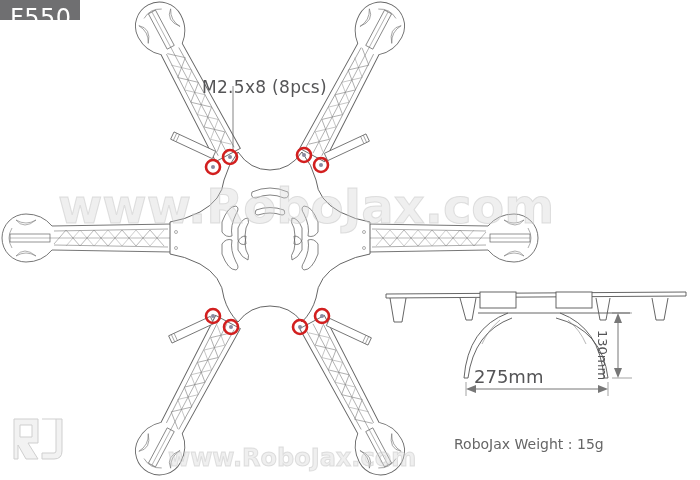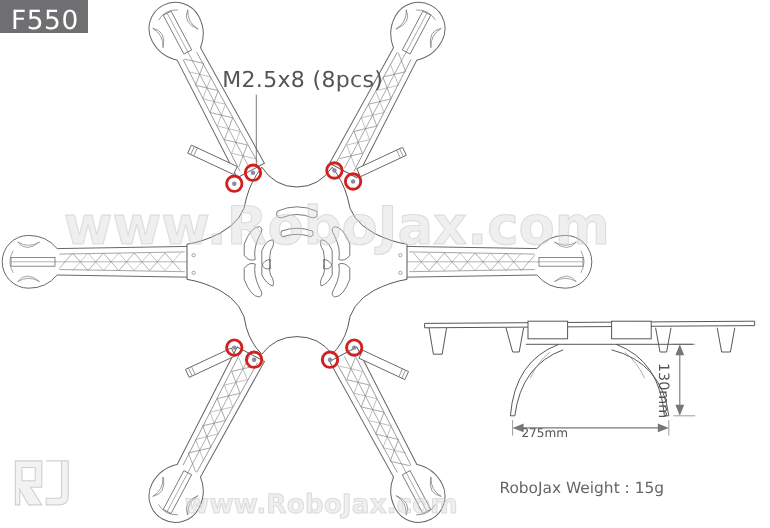--- a/index.html
+++ b/index.html
@@ -1,20 +1,20 @@
 <!DOCTYPE html>
 <html><head>
 <meta charset="utf-8">
 <style>
   html,body{margin:0;padding:0;background:#ffffff;}
   body{width:700px;height:480px;position:relative;overflow:hidden;font-family:"DejaVu Sans","Liberation Sans",sans-serif;}
-  .model-badge{position:absolute;left:0;top:0;width:80px;height:30px;background:#6f6f71;color:#ffffff;font-size:24px;line-height:36px;padding-left:10px;box-sizing:border-box;letter-spacing:0.5px;font-family:"DejaVu Sans",sans-serif;}
+  .model-badge{position:absolute;left:0;top:0;width:80px;height:20px;background:#6f6f71;color:#ffffff;font-size:24px;line-height:36px;padding-left:10px;box-sizing:border-box;letter-spacing:0.5px;font-family:"DejaVu Sans",sans-serif;}
   .label{position:absolute;color:#555557;font-family:"DejaVu Sans",sans-serif;}
-  .screw-label{left:202px;top:60px;font-size:20px;letter-spacing:0.3px;}
-  .dim-width{left:474px;top:387px;font-size:11px;}
+  .screw-label{left:202px;top:77px;font-size:17px;letter-spacing:0.3px;}
+  .dim-width{left:474px;top:366px;font-size:18px;}
   .dim-height{left:610px;top:330px;font-size:13px;transform:rotate(90deg);transform-origin:left top;white-space:nowrap;}
   .weight{left:454px;top:436px;font-size:14px;color:#666;}
   .watermark{position:absolute;color:rgba(210,210,210,0.35);font-weight:bold;font-family:"DejaVu Sans",sans-serif;white-space:nowrap;-webkit-text-stroke:1px rgba(200,200,200,0.55);}
   .wm-main{left:58px;top:178px;font-size:48px;}
   .wm-bottom{left:168px;top:444px;font-size:24px;}
   .wm-logo{position:absolute;left:12px;top:415px;width:52px;height:46px;}
   svg.drawing{position:absolute;left:0;top:0;}
 </style>
 </head>
 <body>

